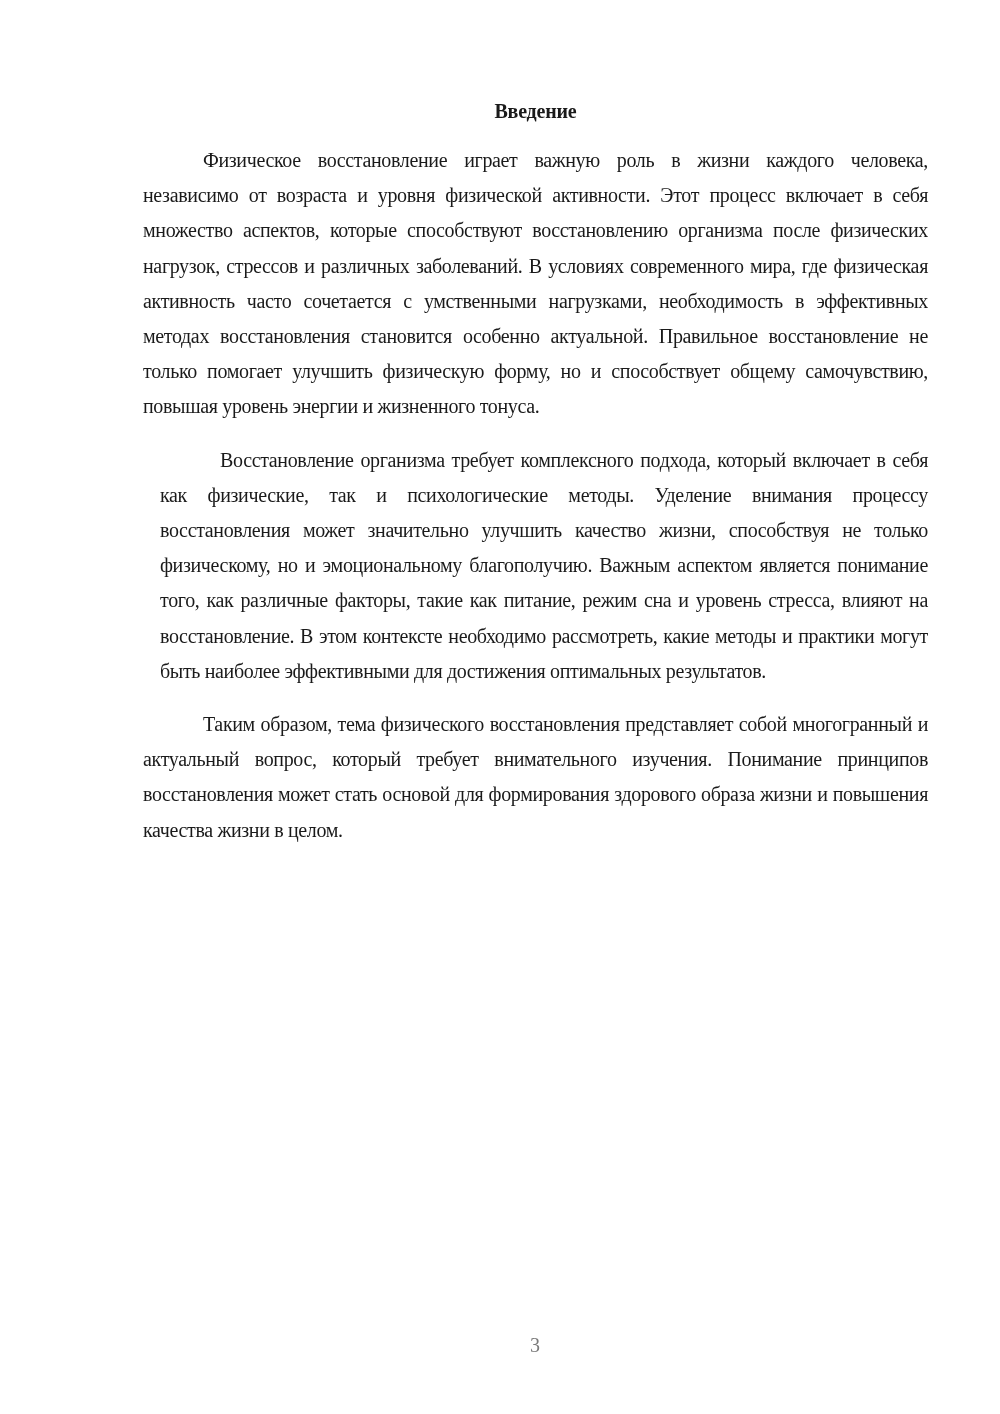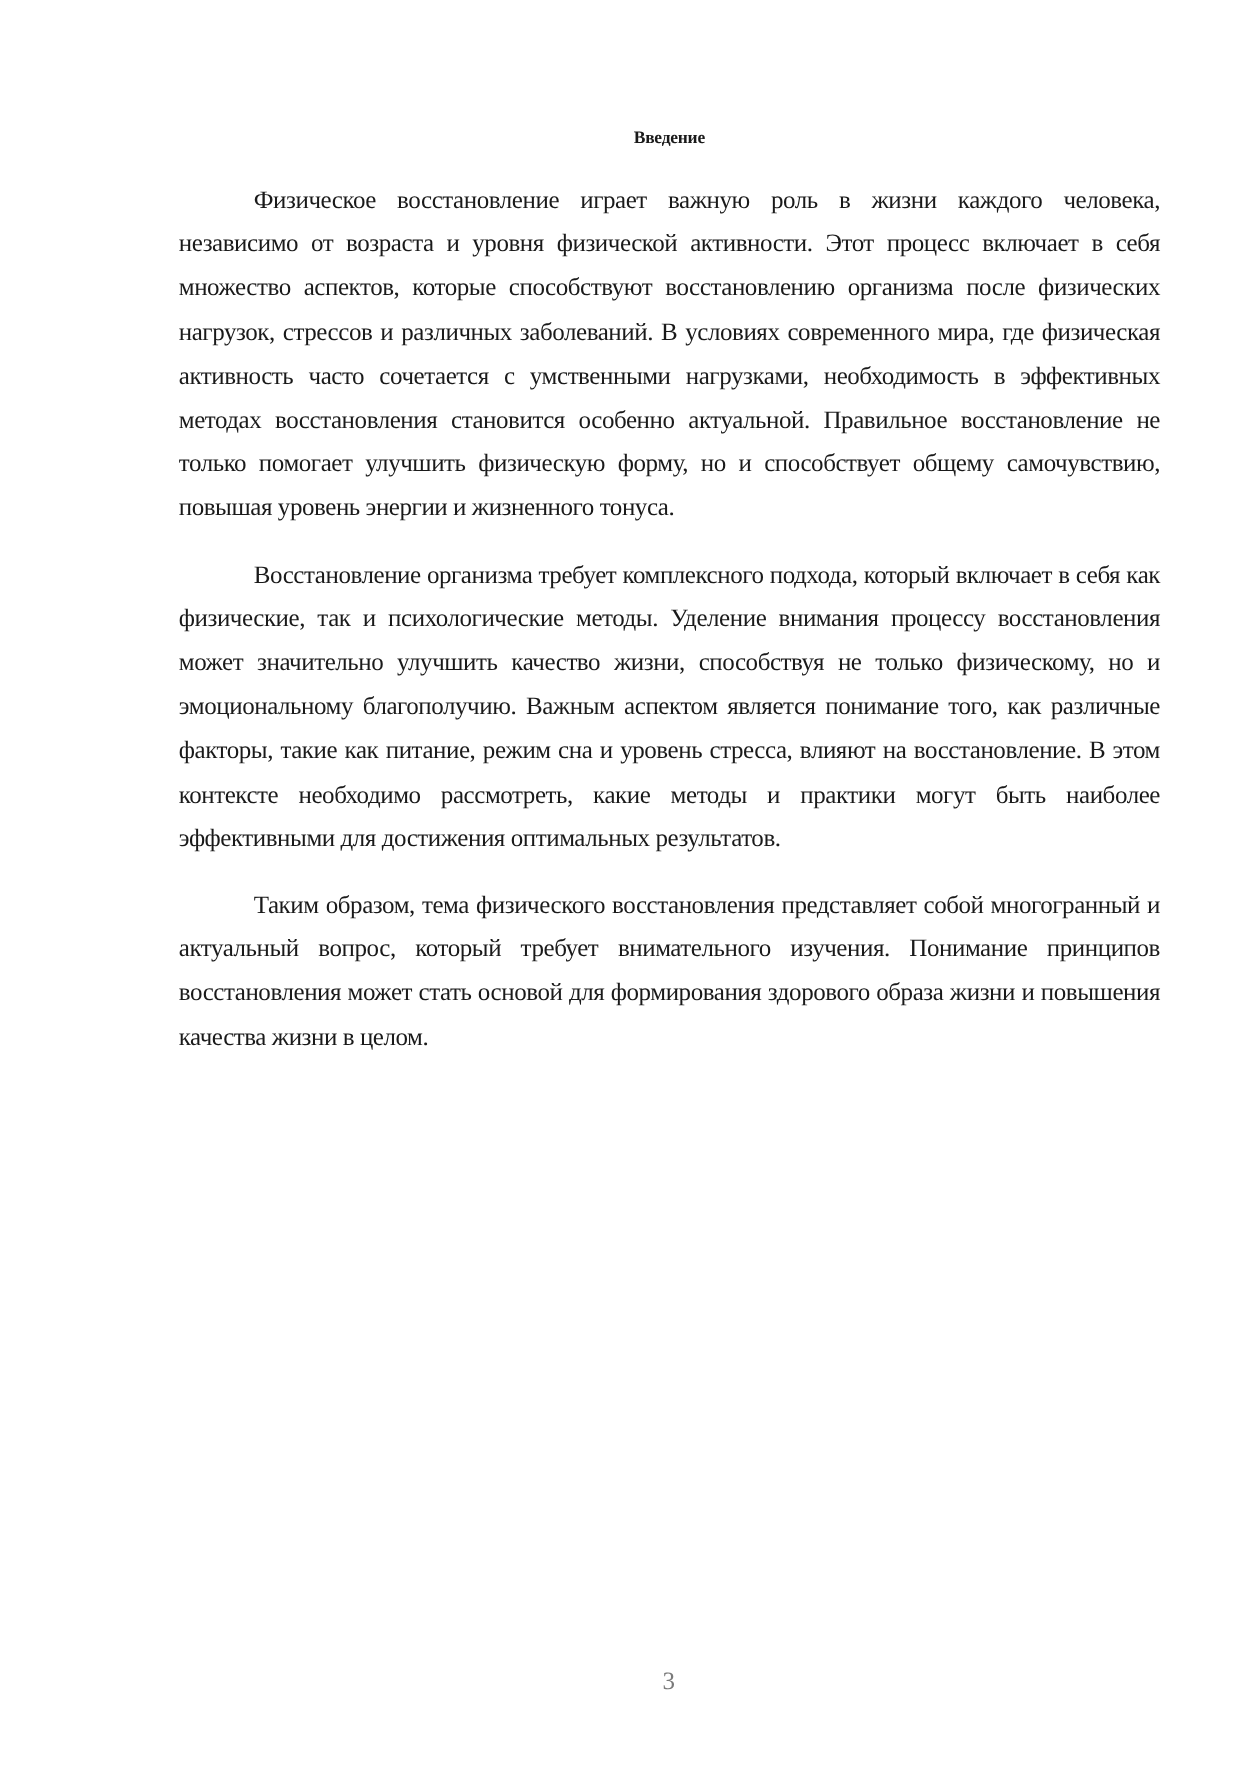--- a/index.html
+++ b/index.html
@@ -23,41 +23,41 @@
       height: 1414px;
       background: #ffffff;
     }
     .title {
       position: absolute;
       top: 98px;
       left: 143px;
       width: 785px;
       text-align: center;
       font-weight: bold;
-      font-size: 14px;
+      font-size: 20px;
       line-height: 26px;
       margin: 0;
       letter-spacing: -0.2px;
     }
     .body {
       position: absolute;
       left: 143px;
       top: 143px;
       width: 785px;
     }
     .para {
       margin: 0 0 18px 0;
       font-size: 20px;
       line-height: 35.2px;
       text-align: justify;
       text-indent: 60px;
       letter-spacing: -0.35px;
       word-spacing: 0px;
     }
-    .para.p2 { margin-top: 0; }
+    .para.p2 { margin-top: 0; margin-left: 17px; }
     .page-number {
       position: absolute;
       top: 1334px;
       left: 0;
       width: 1070px;
       text-align: center;
       font-size: 20px;
       color: #7a7a7a;
       font-family: "Liberation Serif", "DejaVu Serif", serif;
     }

